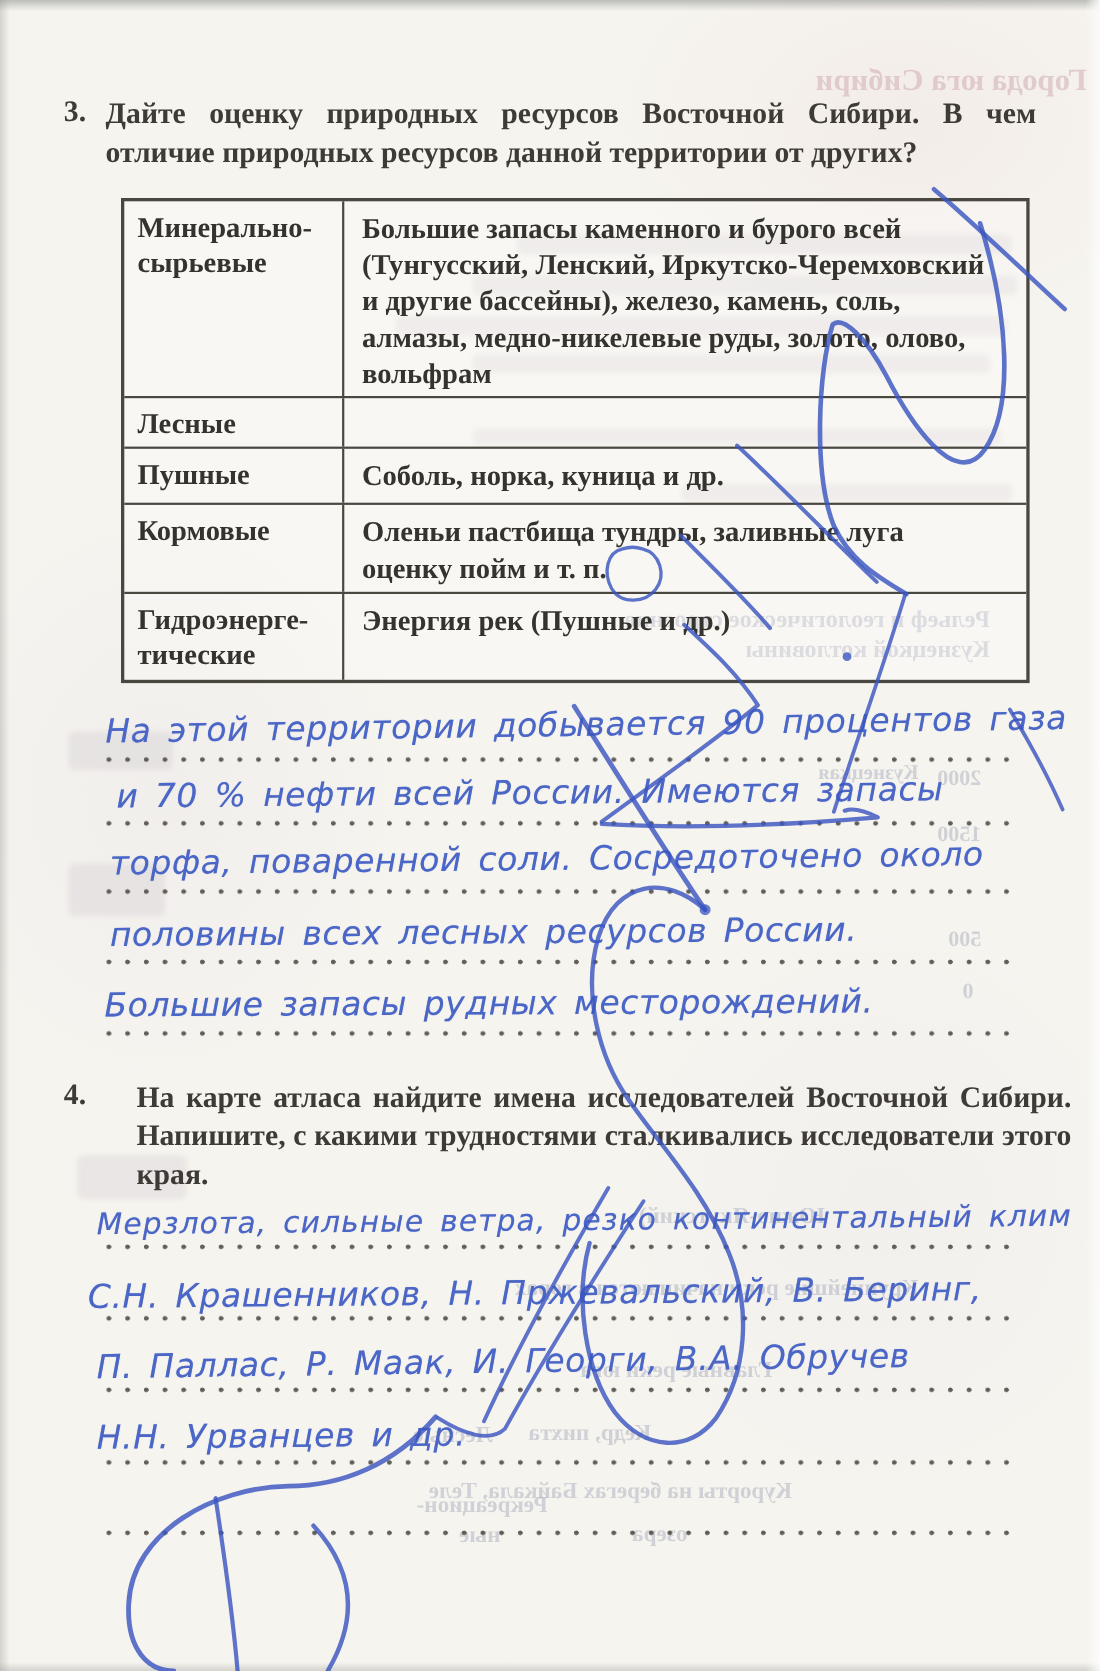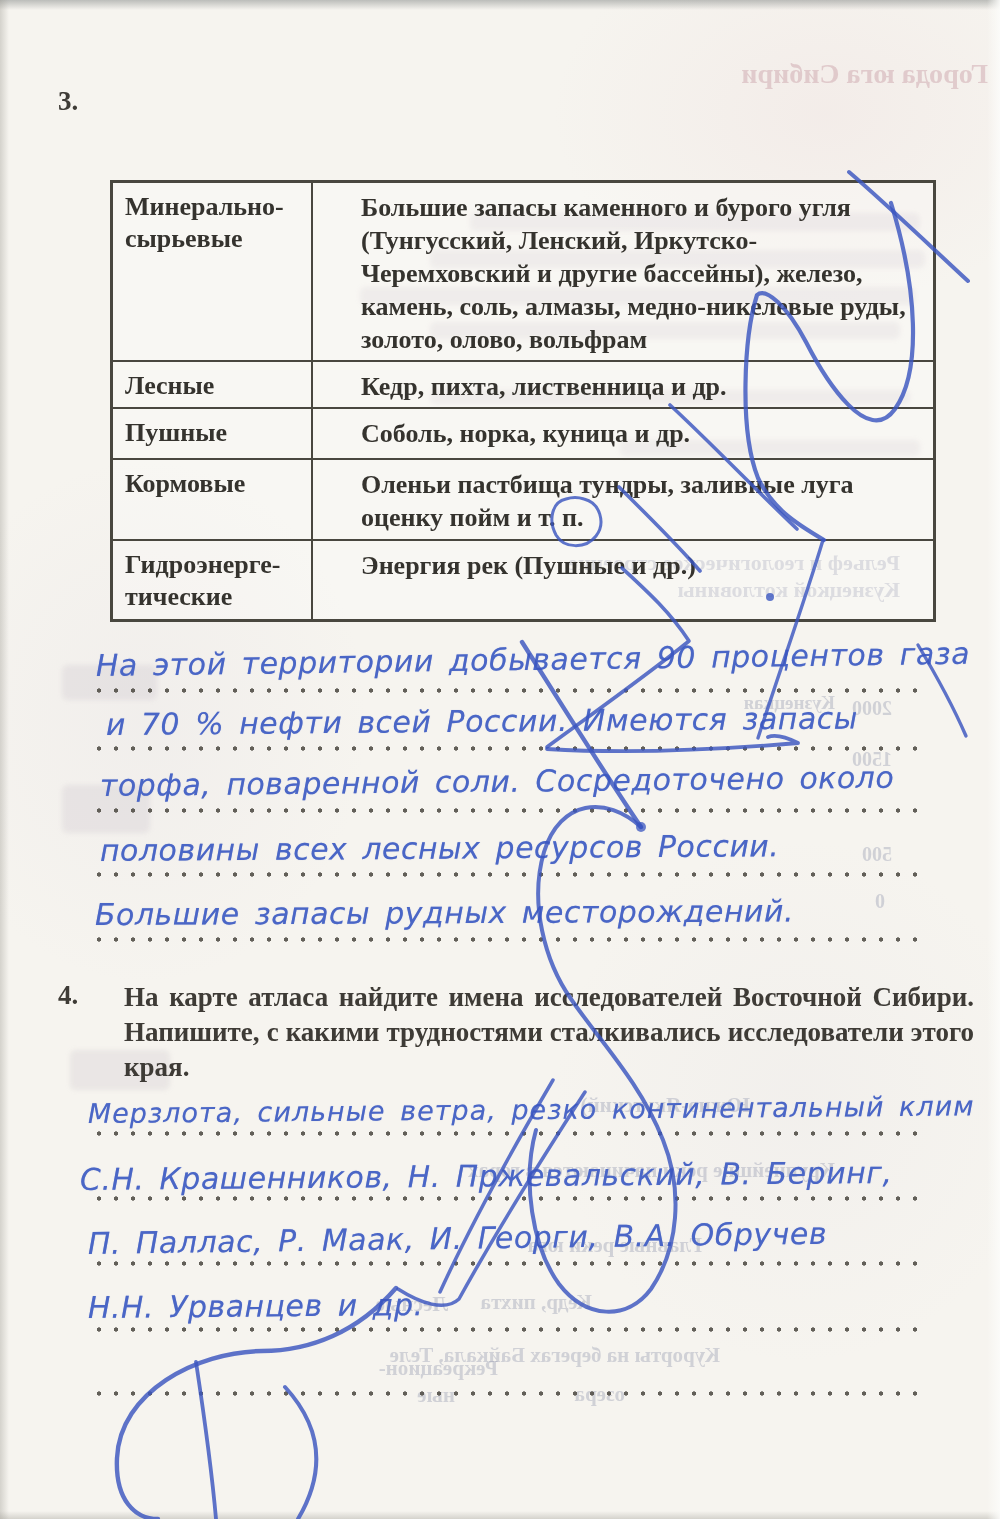--- a/index.html
+++ b/index.html
@@ -14,21 +14,21 @@
   .edge-left{position:absolute;left:0;top:0;width:9px;height:100%;background:linear-gradient(to right,rgba(150,148,140,.35),rgba(150,148,140,0));}
   .edge-bottom{position:absolute;left:0;bottom:0;width:100%;height:8px;background:linear-gradient(to top,rgba(150,148,140,.35),rgba(150,148,140,0));}
   .edge-right{position:absolute;right:0;top:0;width:13px;height:100%;background:linear-gradient(to left,rgba(252,252,250,.9),rgba(252,252,250,0));}
 
   
   .qnum{position:absolute;font-weight:bold;font-size:27px;color:#3e3b36;}
   .qtext{position:absolute;font-weight:bold;font-size:27px;line-height:35px;color:#3e3b36;text-align:justify;}
 
   
   .rtable{position:absolute;left:110px;top:180px;width:826px;border:3px solid #49473f;box-sizing:border-box;background:rgba(255,255,255,.25);}
-  .rrow{display:flex;border-top:2px solid #49473f;gap:32px;}
+  .rrow{display:flex;border-top:2px solid #49473f;}
   .rrow:first-child{border-top:none;}
   .rcell-term{width:200px;flex:0 0 200px;border-right:2px solid #49473f;padding:8px 6px 4px 12px;box-sizing:border-box;font-size:26px;line-height:32px;color:#35332e;font-weight:bold;}
   .rcell-desc{flex:1;padding:8px 26px 4px 16px;box-sizing:border-box;font-size:26px;line-height:33px;color:#35332e;font-weight:bold;}
 
   
   .dots{position:absolute;left:96px;width:833px;height:7px;background-image:radial-gradient(circle at 3px 3.5px,#55524b 1.9px,rgba(0,0,0,0) 2.4px);background-size:17px 7px;background-repeat:repeat-x;opacity:.92;}
 
   
   .hw{position:absolute;font-family:"DejaVu Sans",sans-serif;font-style:italic;color:#4a66c6;white-space:nowrap;letter-spacing:.5px;word-spacing:5px;transform-origin:left bottom;text-shadow:0 0 .7px rgba(74,102,198,.55);}
 
@@ -76,29 +76,29 @@
   <div class="ghost" style="left:445px;top:1158px;width:390px;font-size:21px;">Крупнейшие реки начинаются в горах</div>
   <div class="ghost" style="left:452px;top:1233px;width:250px;font-size:21px;">Главные реки юга</div>
   <div class="ghost" style="left:368px;top:1292px;width:80px;font-size:21px;">Лесные</div>
   <div class="ghost" style="left:452px;top:1290px;width:140px;font-size:21px;">Кедр, пихта</div>
   <div class="ghost" style="left:368px;top:1356px;width:130px;font-size:21px;">Рекреацион-</div>
   <div class="ghost" style="left:395px;top:1383px;width:60px;font-size:21px;">ные</div>
   <div class="ghost" style="left:340px;top:1343px;width:380px;font-size:21px;">Курорты на берегах Байкала, Теле</div>
   <div class="ghost" style="left:545px;top:1382px;width:80px;font-size:21px;">озера</div>
 
   <div class="qnum" style="left:58px;top:86px;">3.</div>
+  <div class="qtext" style="left:96px;top:86px;width:846px;">Дайте оценку природных ресурсов Восточной Сибири. В чем отличие природных ресурсов данной территории от других?</div>
 
   <div class="rtable">
     <div class="rrow" style="min-height:174px;">
       <div class="rcell-term">Минерально-сырьевые</div>
-      <div class="rcell-desc">Большие запасы каменного и бурого угля (Тунгусский, Ленский, Иркутско-Черемховский и другие бассейны), железо, камень, соль, алмазы, медно-никелевые руды, золото, олово, вольфрам</div>
+      <div class="rcell-desc">Большие запасы каменного и бурого всей (Тунгусский, Ленский, Иркутско-Черемховский и другие бассейны), железо, камень, соль, алмазы, медно-никелевые руды, золото, олово, вольфрам</div>
     </div>
     <div class="rrow" style="min-height:43px;">
       <div class="rcell-term">Лесные</div>
-      <div class="rcell-desc">Кедр, пихта, лиственница и др.</div>
     </div>
     <div class="rrow" style="min-height:49px;">
       <div class="rcell-term">Пушные</div>
       <div class="rcell-desc">Соболь, норка, куница и др.</div>
     </div>
     <div class="rrow" style="min-height:79px;font-family:Liberation Serif, serif;">
       <div class="rcell-term">Кормовые</div>
       <div class="rcell-desc">Оленьи пастбища тундры, заливные луга оценку пойм и т. п.</div>
     </div>
     <div class="rrow" style="min-height:78px;">

